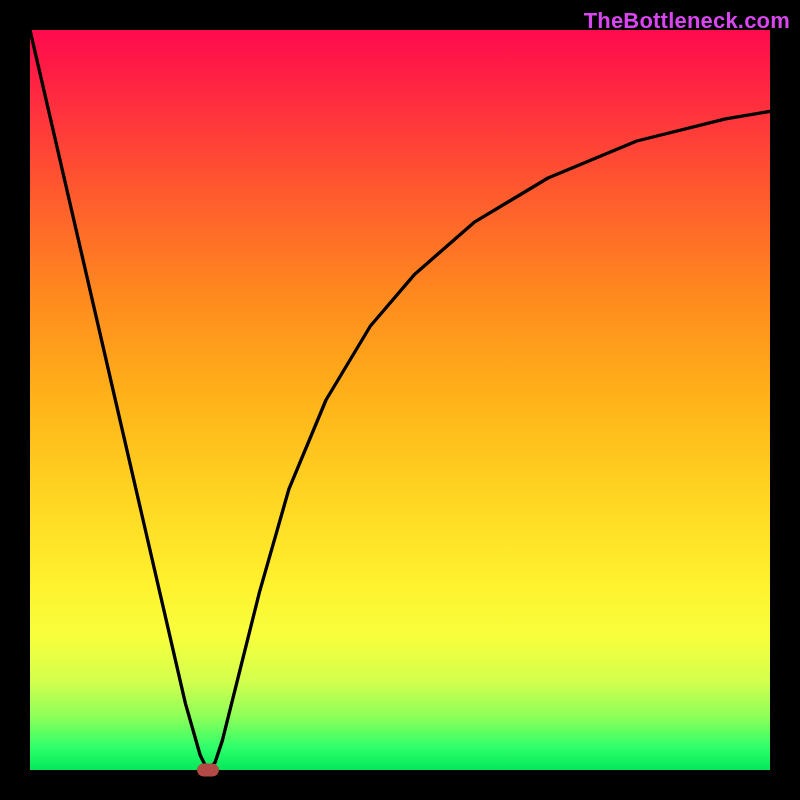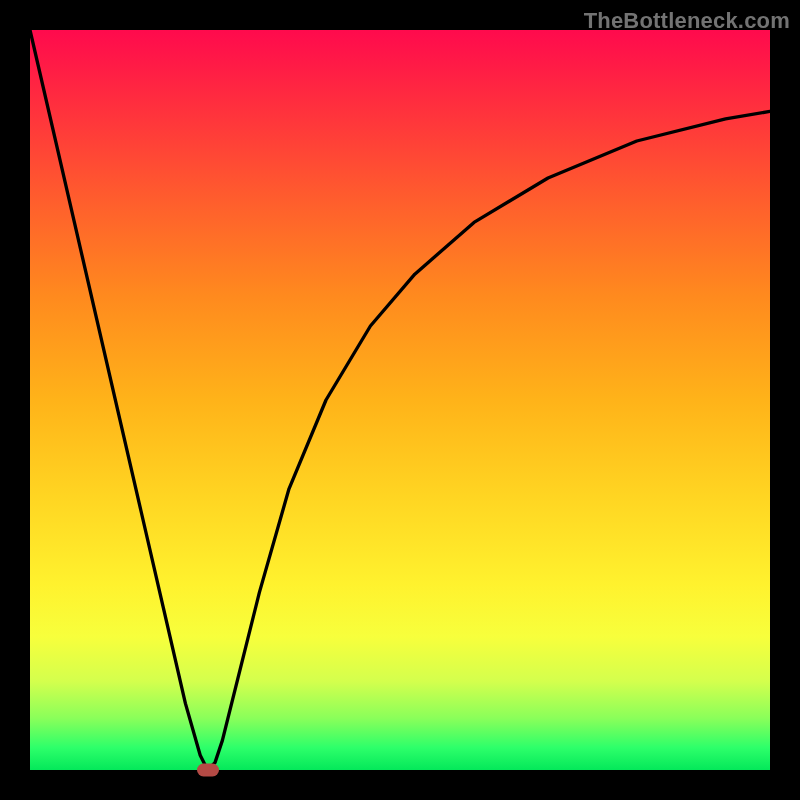--- a/index.html
+++ b/index.html
@@ -14,21 +14,21 @@
   .frame {
     position: relative;
     width: 800px;
     height: 800px;
     background: #000;
   }
   .watermark {
     position: absolute;
     top: 8px;
     right: 10px;
-    color: #737373;
+    color: #d946ef;
     font-size: 22px;
     font-weight: 600;
     letter-spacing: 0.2px;
     user-select: none;
   }
   .plot-area {
     position: absolute;
     left: 30px;
     right: 30px;
     top: 30px;

